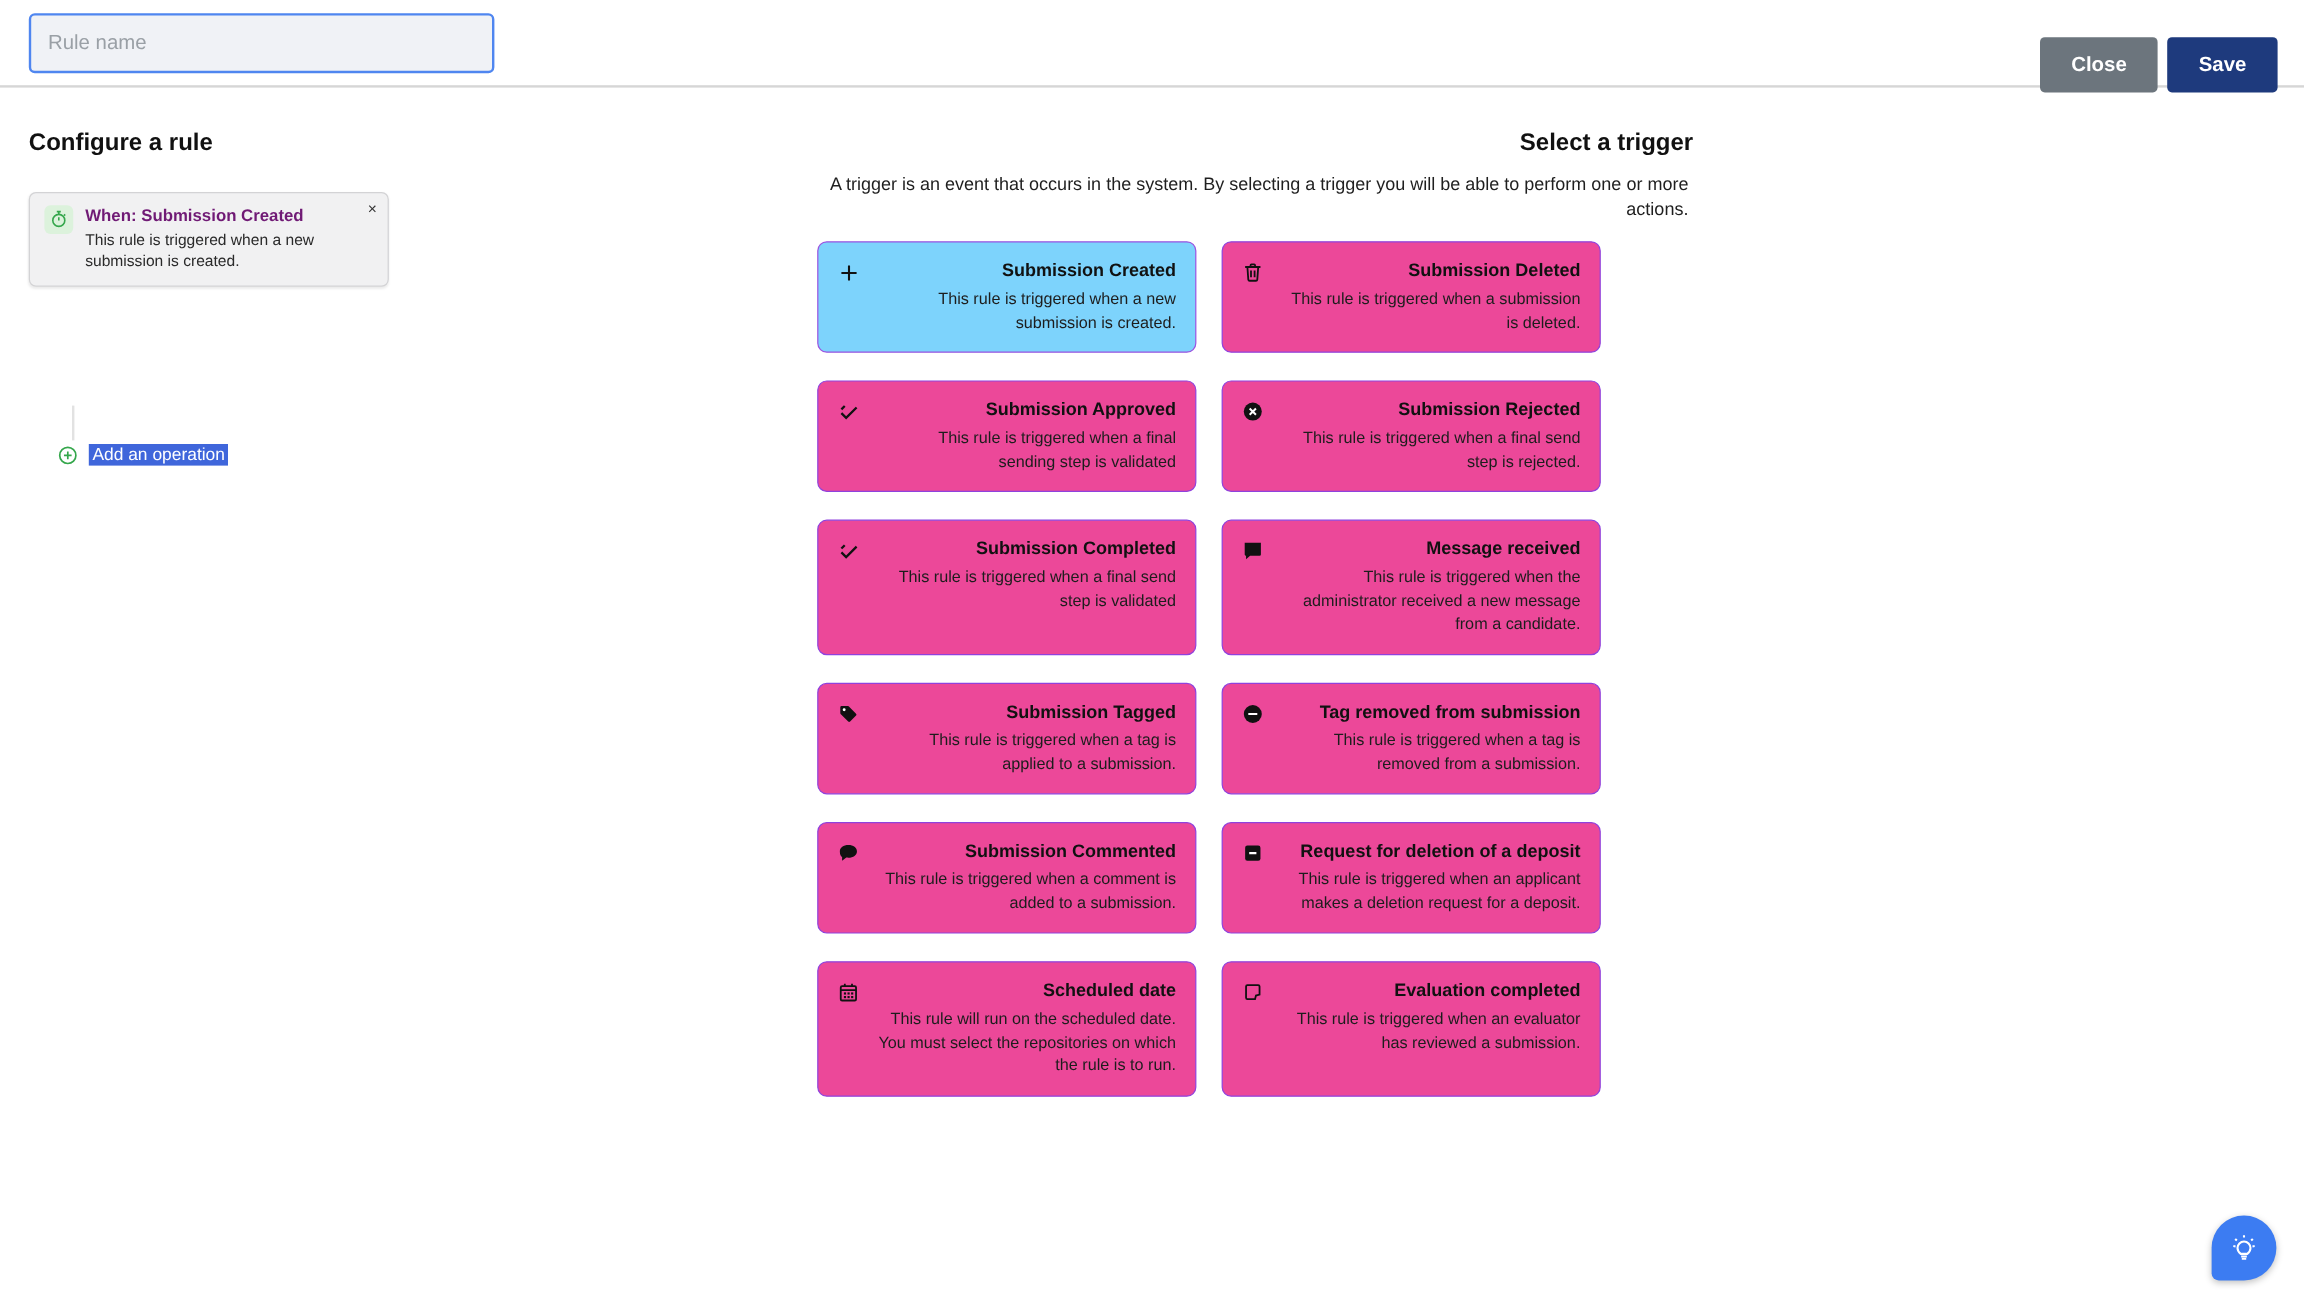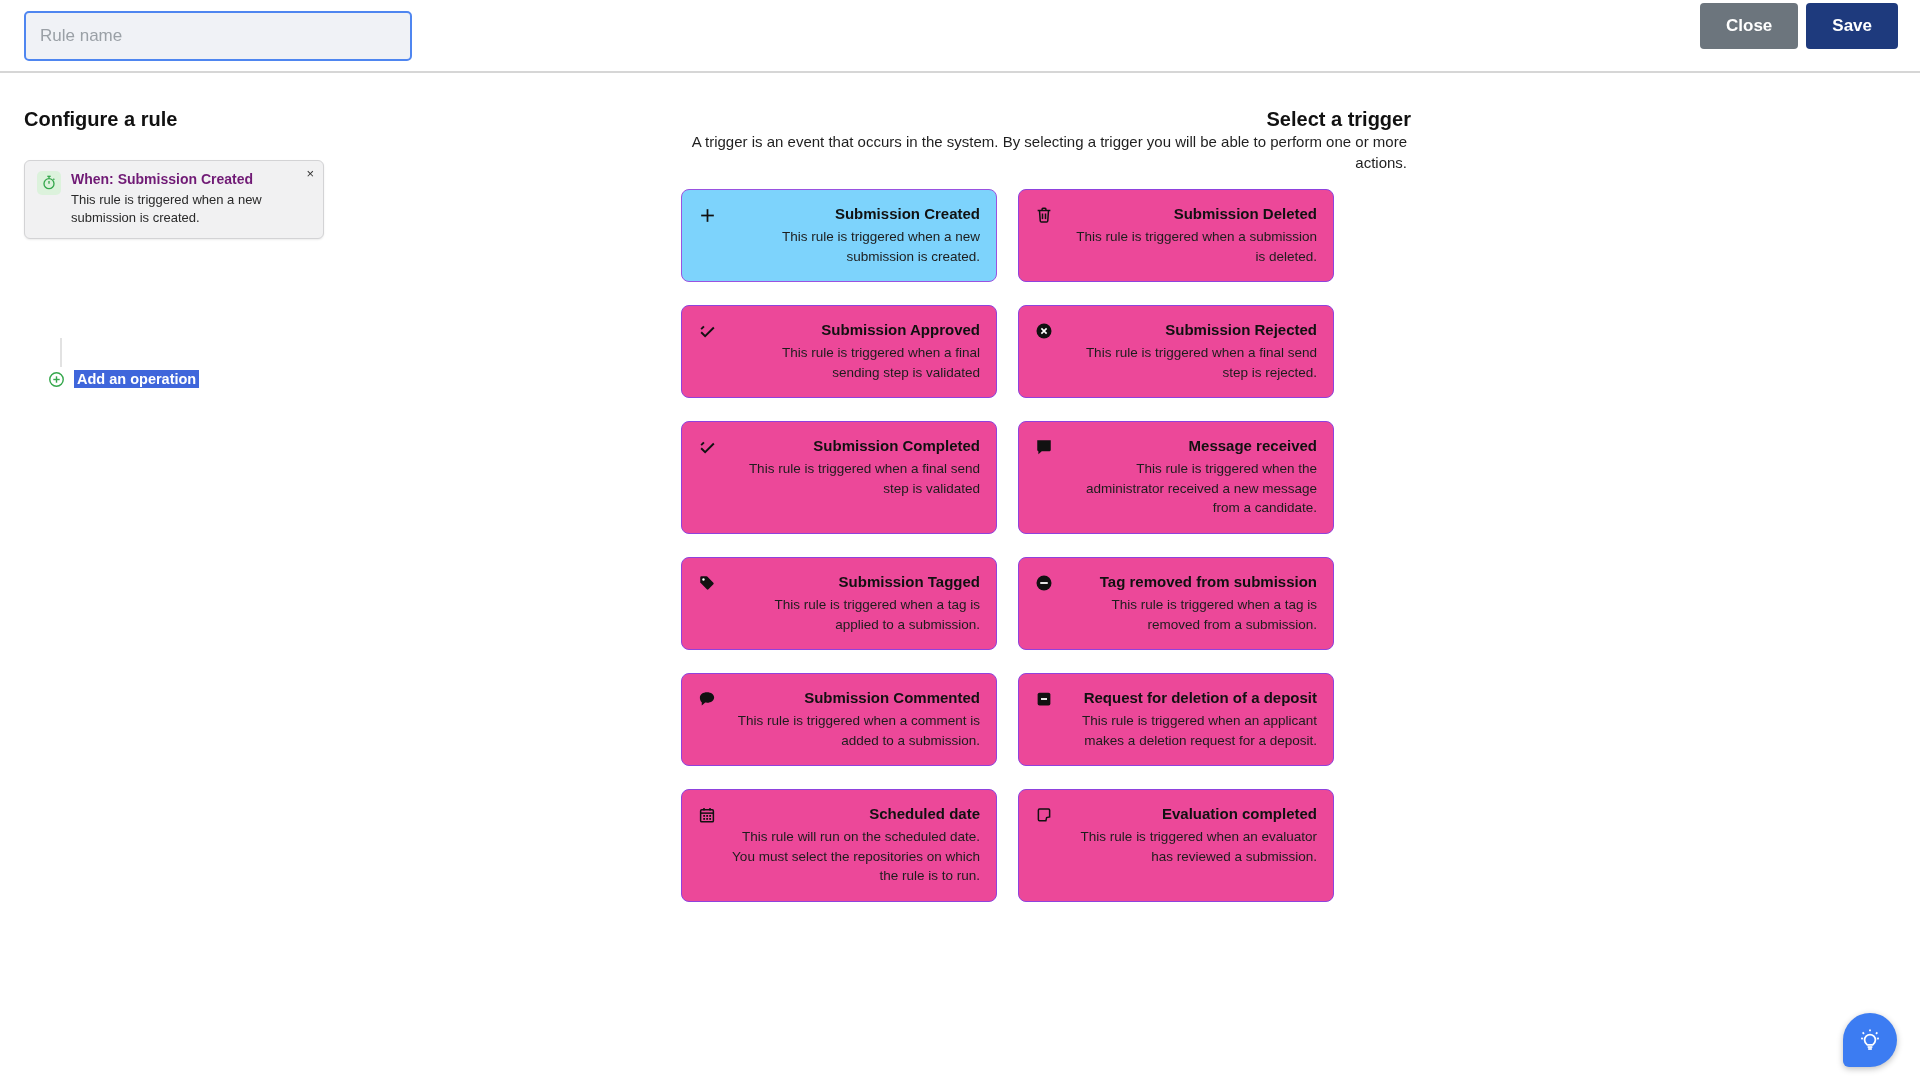--- a/index.html
+++ b/index.html
@@ -7,21 +7,21 @@
     font-family: "Liberation Sans", "DejaVu Sans", sans-serif; color: #1c1c1c; }
 
   
   .topbar { position: absolute; left: 0; top: 0; width: 1920px; height: 73px;
     border-bottom: 2px solid #d6d6d6; background: #fff; }
   .rule-name-input { position: absolute; left: 24px; top: 11px; width: 388px; height: 50px;
     border: 2px solid #4f86f0; border-radius: 5px; background: #f0f2f6;
     padding: 0 14px; font-size: 17px; color: #202020; outline: none;
     font-family: "Liberation Sans", "DejaVu Sans", sans-serif; }
   .rule-name-input::placeholder { color: #9aa0a6; }
-  .topbar-actions { position: absolute; right: 22px; top: 3px; display: flex; gap: 8px; }
+  .topbar-actions { position: absolute; right: 22px; top: 31px; display: flex; gap: 8px; }
   .btn { height: 46px; border: none; border-radius: 4px; color: #ffffff;
     font-size: 17px; font-weight: 600; padding: 0 26px; cursor: pointer;
     font-family: "Liberation Sans", "DejaVu Sans", sans-serif; }
   .btn-close { background: #6c757d; }
   .btn-save  { background: #1e3a7d; }
 
   
   .left-panel { position: absolute; left: 24px; top: 108px; width: 312px; }
   .section-title { font-size: 20px; font-weight: 700; color: #111; }
   .when-card { position: relative; margin-top: 29px; width: 300px;
@@ -31,27 +31,27 @@
   .when-icon-wrap { flex: 0 0 24px; width: 24px; height: 24px; border-radius: 5px;
     background: #dcf2dc; display: flex; align-items: center; justify-content: center; }
   .when-body { flex: 1; padding-right: 10px; }
   .when-title { font-size: 14px; font-weight: 700; color: #701a75; margin-bottom: 4px; }
   .when-desc { font-size: 13px; line-height: 1.35; color: #2a2a2a; }
   .when-close { position: absolute; top: 6px; right: 9px; font-size: 13px; color: #333;
     cursor: pointer; line-height: 1; }
   .connector { position: absolute; left: 36px; top: 230px; width: 2px; height: 29px;
     background: #e2e2e2; }
   .add-operation-row { position: absolute; left: 24px; top: 262px; display: flex;
-    align-items: center; gap: 9px; cursor: pointer; font-weight: bold; }
+    align-items: center; gap: 9px; cursor: pointer; }
   .add-operation-label { font-size: 14.5px; color: #ffffff; background: #3f66db;
     padding: 1px 3px; }
 
   
   .trigger-panel { position: absolute; left: 681px; top: 108px; width: 730px; text-align: right; }
-  .trigger-desc { margin-top: 0; font-size: 15px; line-height: 1.4; color: #1f1f1f;
+  .trigger-desc { margin-top: 12px; font-size: 15px; line-height: 1.4; color: #1f1f1f;
     width: 726px; }
   .trigger-grid { margin-top: 16px; width: 653px; display: grid;
     grid-template-columns: 316px 316px; column-gap: 21px; row-gap: 23px; }
   .trigger-card { background: #ec4899; border: 1px solid #8f42dd; border-radius: 8px;
     padding: 15px 16px; display: flex; gap: 14px; cursor: pointer; }
   .trigger-card.selected { background: #7dd3fc; border-color: #9a52e0; }
   .trigger-icon { flex: 0 0 20px; width: 20px; padding-top: 1px; color: #111; }
   .trigger-icon svg { display: block; }
   .trigger-title { font-size: 15px; font-weight: 700; color: #111; margin-bottom: 5px; }
   .trigger-text  { font-size: 13.5px; line-height: 1.45; color: #1d1d1d; }

